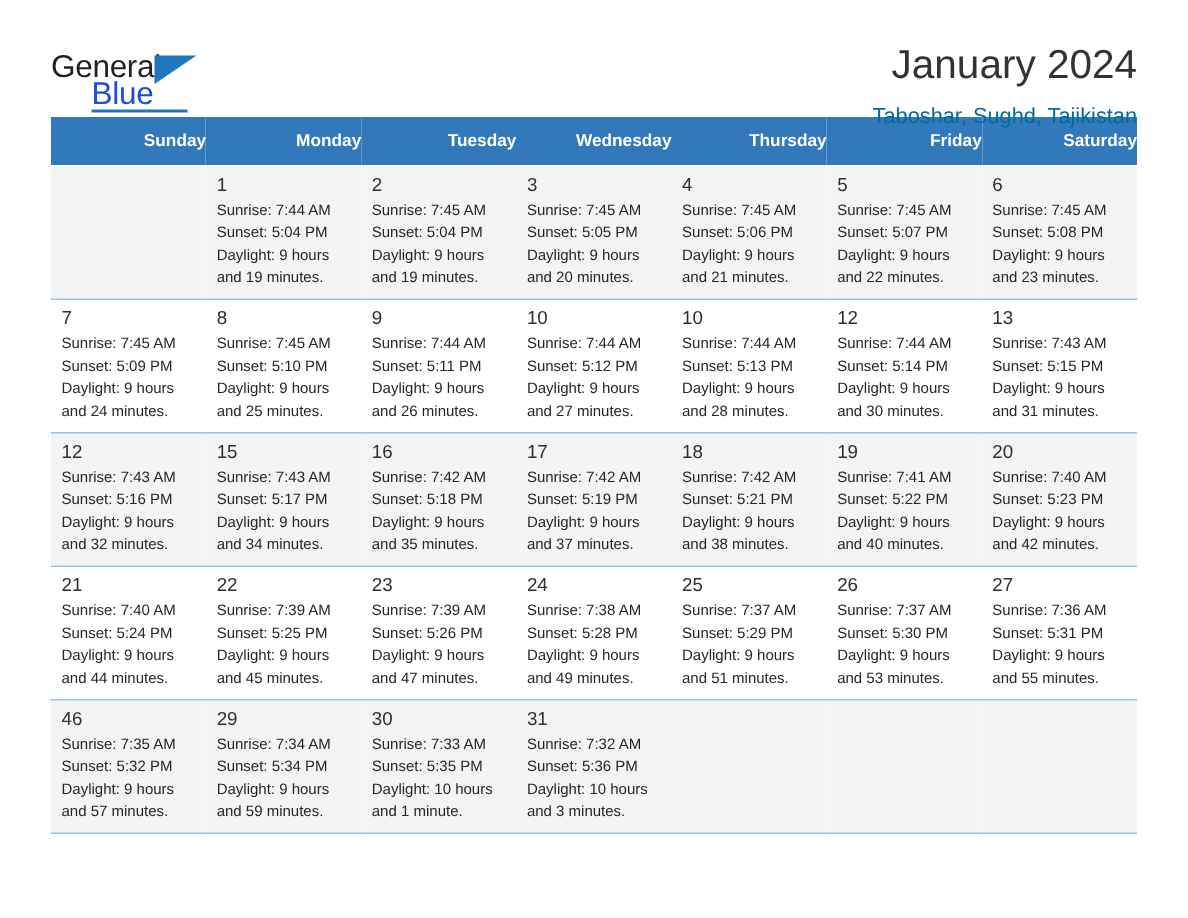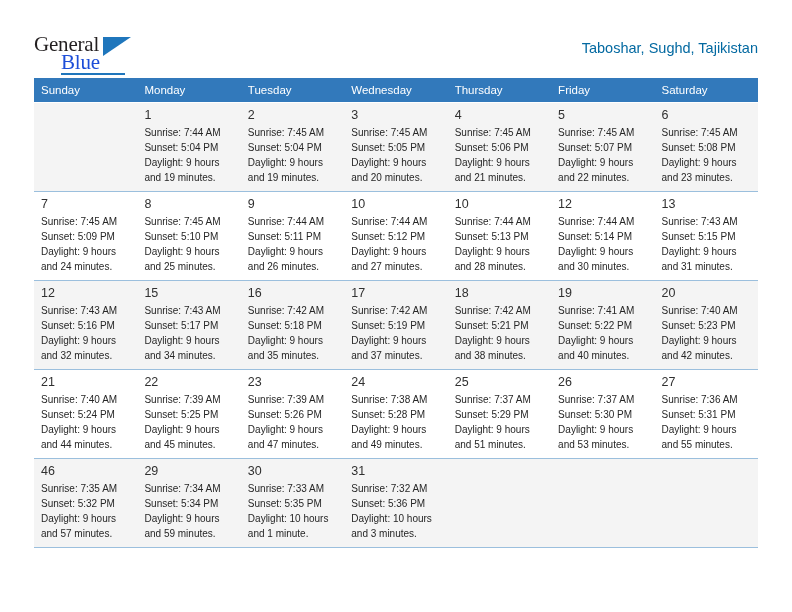--- a/index.html
+++ b/index.html
@@ -27,21 +27,20 @@
     justify-content: space-between;
     padding: 26px 34px 0 34px;
     height: 78px;
   }
   .brand {
     position: relative;
     width: 108px;
     height: 50px;
     line-height: 1;
     user-select: none;
-    font-family: Liberation Serif, serif;
   }
   .brand-general {
     position: absolute;
     left: 0;
     top: 8px;
     font-size: 21px;
     color: #231f20;
     letter-spacing: -0.2px;
   }
   .brand-blue {
@@ -90,25 +89,25 @@
   
   .cal {
     margin: 0 34px;
     width: 724px;
     border-collapse: collapse;
     table-layout: fixed;
   }
   .cal th {
     background: #3279bb;
     color: #ffffff;
-    font-weight: normal;
+    font-weight: bold;
     font-size: 11.5px;
-    text-align: left;
+    text-align: right;
     padding: 5px 0 5px 7px;
-    height: 24px;
+    height: 32px;
     border: none;
   }
   .cal td {
     vertical-align: top;
     padding: 0;
     height: 89px;
     border-top: 1px solid #ffffff;
     border-bottom: 1px solid #9bbfdd;
     background: #ffffff;
   }
@@ -138,20 +137,21 @@
 <div class="page">
 
   <div class="top">
     <div class="brand">
       <span class="brand-general">General</span>
       <span class="brand-tri"></span>
       <span class="brand-blue">Blue</span>
       <span class="brand-underline"></span>
     </div>
     <div class="titles">
+      <div class="month-title">January 2024</div>
       <div class="location">Taboshar, Sughd, Tajikistan</div>
     </div>
   </div>
 
   <table class="cal">
     <thead>
       <tr>
         <th>Sunday</th>
         <th>Monday</th>
         <th>Tuesday</th>

